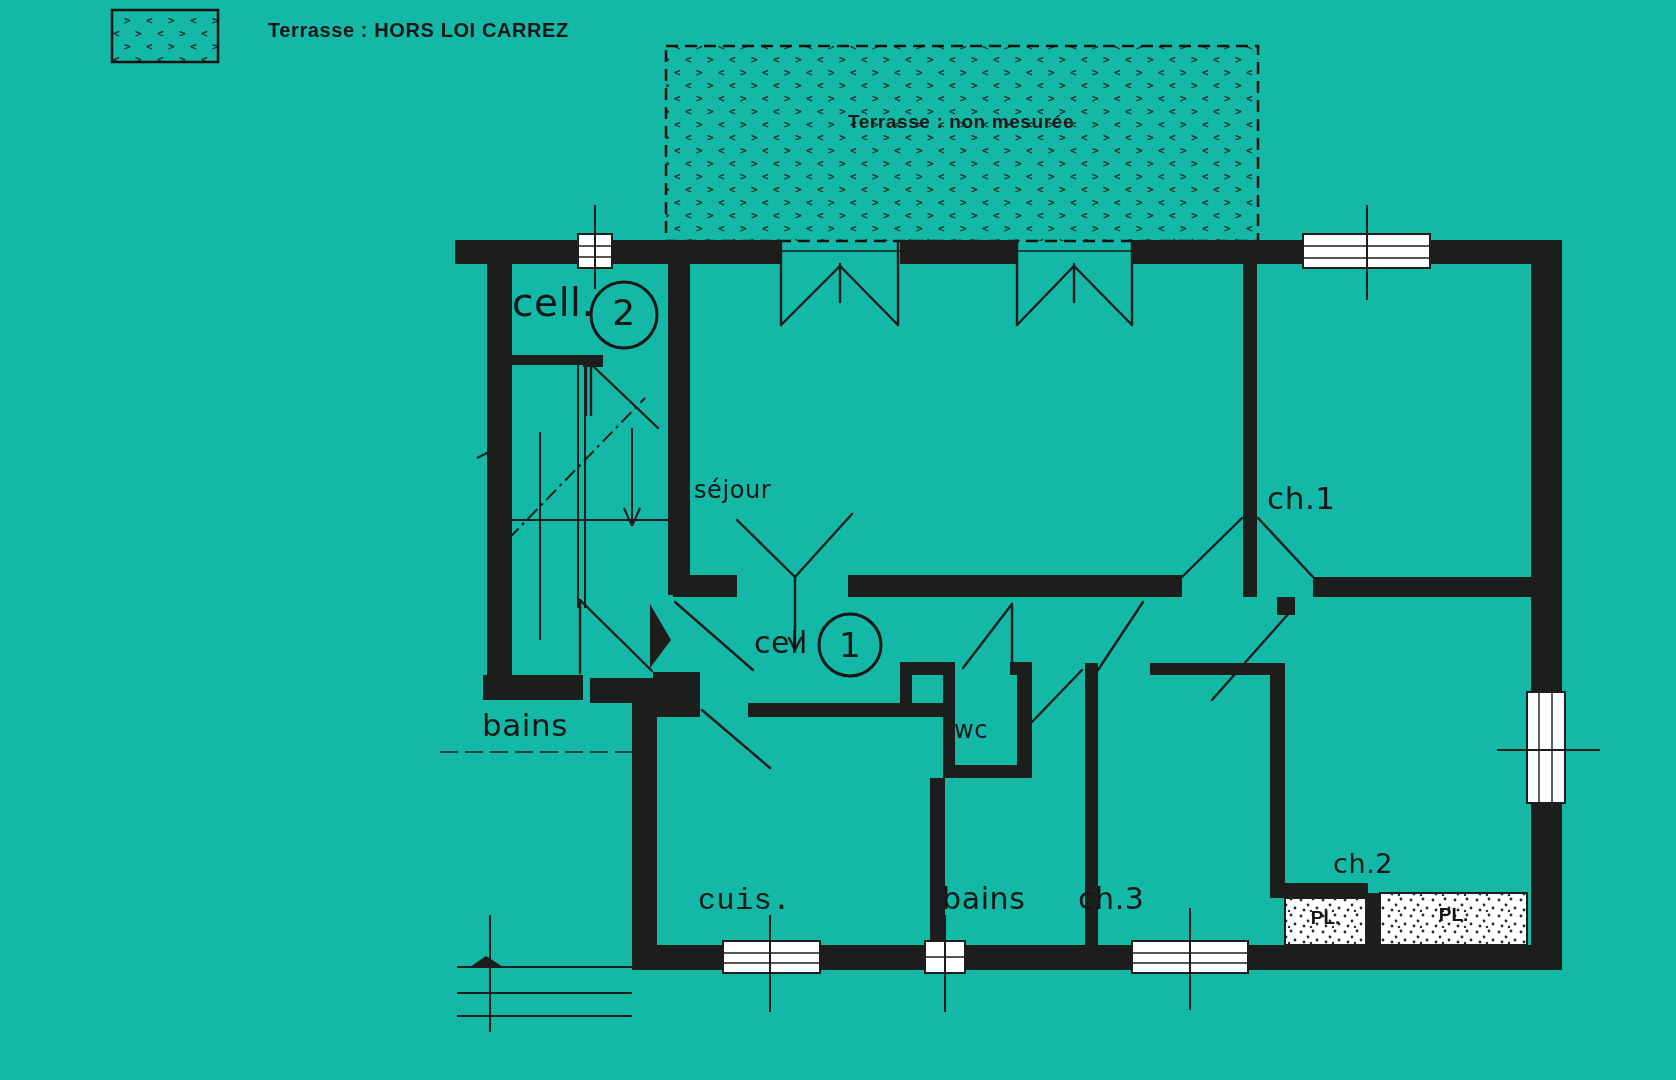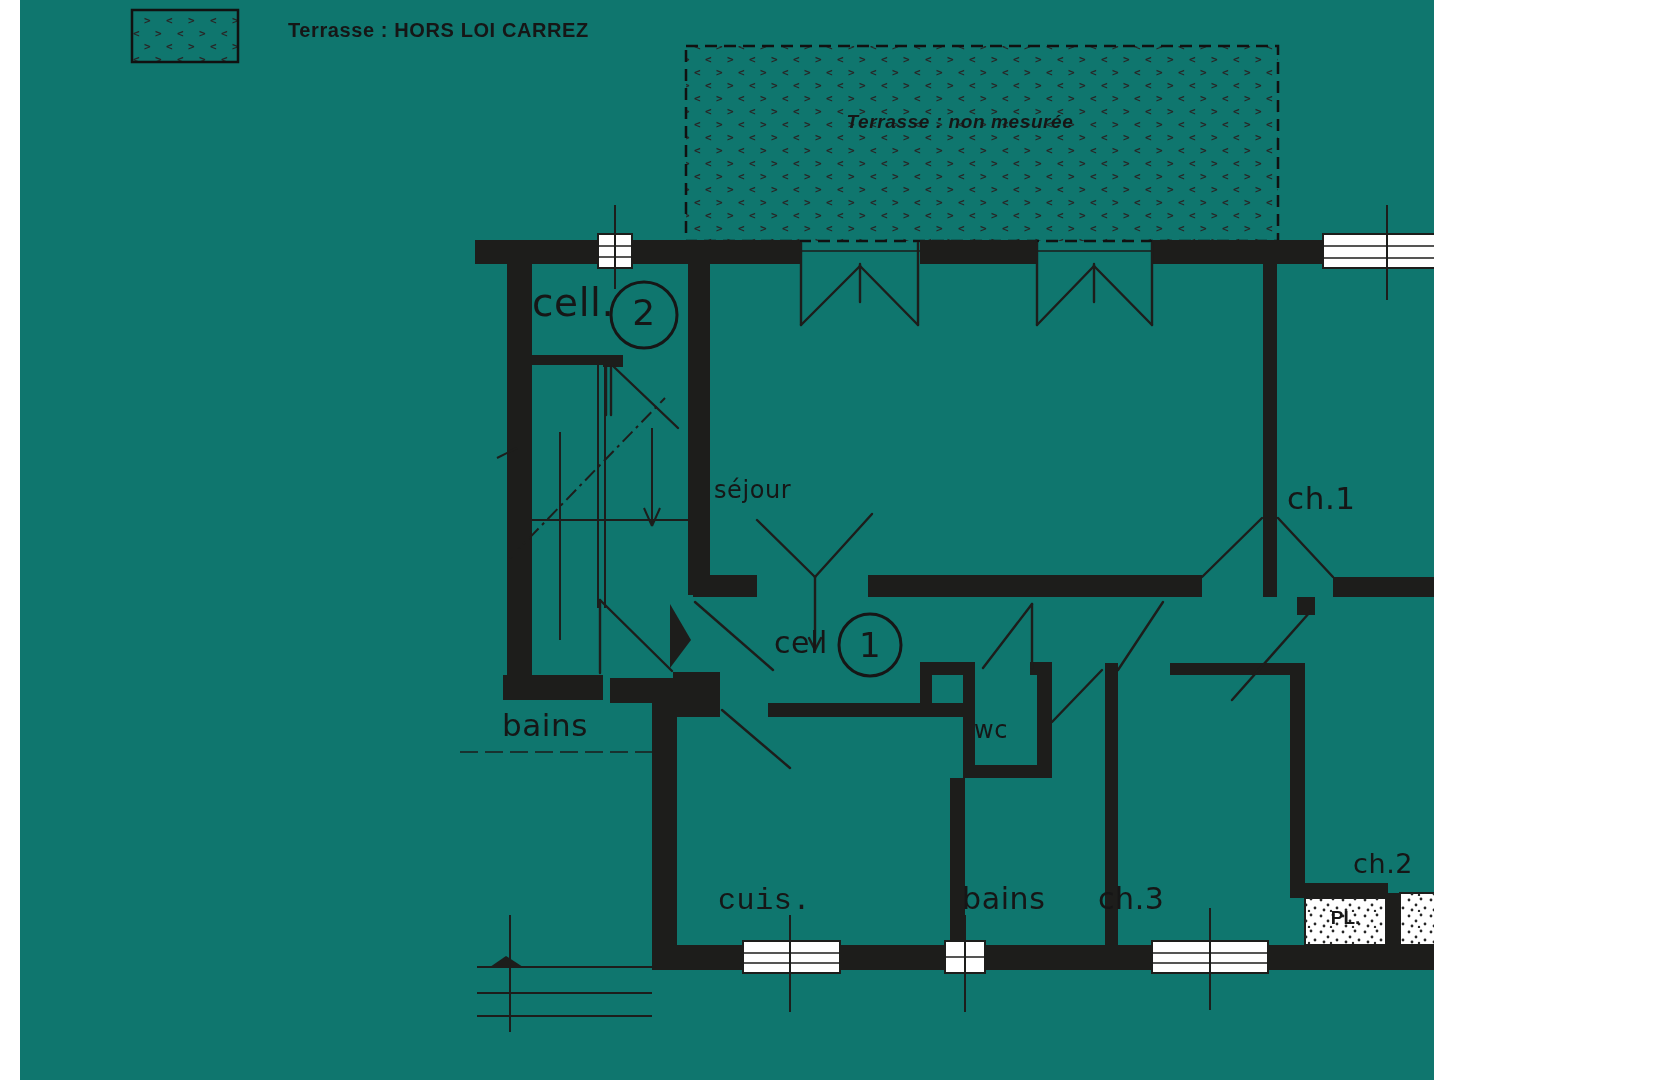--- a/index.html
+++ b/index.html
@@ -1,17 +1,17 @@
 <!DOCTYPE html>
 <html><head>
 <meta charset="utf-8">
 <style>
   html,body{margin:0;padding:0;background:#ffffff;}
-  .canvas{position:relative;width:1414px;height:1080px;background:#0f766e;
-          font-family:"DejaVu Sans",sans-serif;overflow:hidden;margin-left:20px;}
+  .canvas{position:relative;width:1676px;height:1080px;background:#14b8a6;
+          font-family:"DejaVu Sans",sans-serif;overflow:hidden;}
   .canvas svg{position:absolute;left:0;top:0;}
   .lbl{position:absolute;color:#161616;letter-spacing:.6px;white-space:nowrap;line-height:1;}
   .hand{font-family:"DejaVu Sans",sans-serif;}
   .bold{font-family:"Liberation Sans",sans-serif;font-weight:700;}
   .ctr{text-align:center;}
   .w{fill:#1d1d1b;}
   .winbox{fill:#ffffff;stroke:#1d1d1b;stroke-width:2;}
   .tl{stroke:#1d1d1b;stroke-width:2;fill:none;}
   .dl{stroke:#1d1d1b;stroke-width:2.4;fill:none;stroke-linecap:round;}
   .thin{stroke:#1d1d1b;stroke-width:1.4;fill:none;}
@@ -202,21 +202,21 @@
   <g>
     <rect x="1380" y="893" width="147" height="52" fill="#ffffff" stroke="#1d1d1b" stroke-width="2"></rect>
     <rect x="1380" y="893" width="147" height="52" fill="url(#stip)"></rect>
   </g>
 
   <circle class="circ" cx="624" cy="315" r="33"></circle>
   <circle class="circ" cx="850" cy="645" r="31"></circle>
 </svg>
 
 <div class="lbl bold" style="left:268px;top:20px;font-size:20px;">Terrasse : HORS LOI CARREZ</div>
-<div class="lbl bold ctr" style="left:795px;top:112px;width:290px;font-size:19px;font-style:italic;">Terrasse : non mesurée</div>
+<div class="lbl bold ctr" style="left:816px;top:112px;width:290px;font-size:19px;">Terrasse : non mesurée</div>
 
 <div class="lbl hand" style="left:512px;top:283px;font-size:39px;">cell.</div>
 <div class="lbl hand ctr" style="left:591px;top:295px;width:66px;font-size:36px;">2</div>
 
 <div class="lbl hand" style="left:694px;top:478px;font-size:24px;">séjour</div>
 <div class="lbl hand" style="left:1267px;top:483px;font-size:31px;">ch.1</div>
 
 <div class="lbl hand" style="left:754px;top:628px;font-size:30px;">cell</div>
 <div class="lbl hand ctr" style="left:819px;top:628px;width:62px;font-size:34px;">1</div>
 

